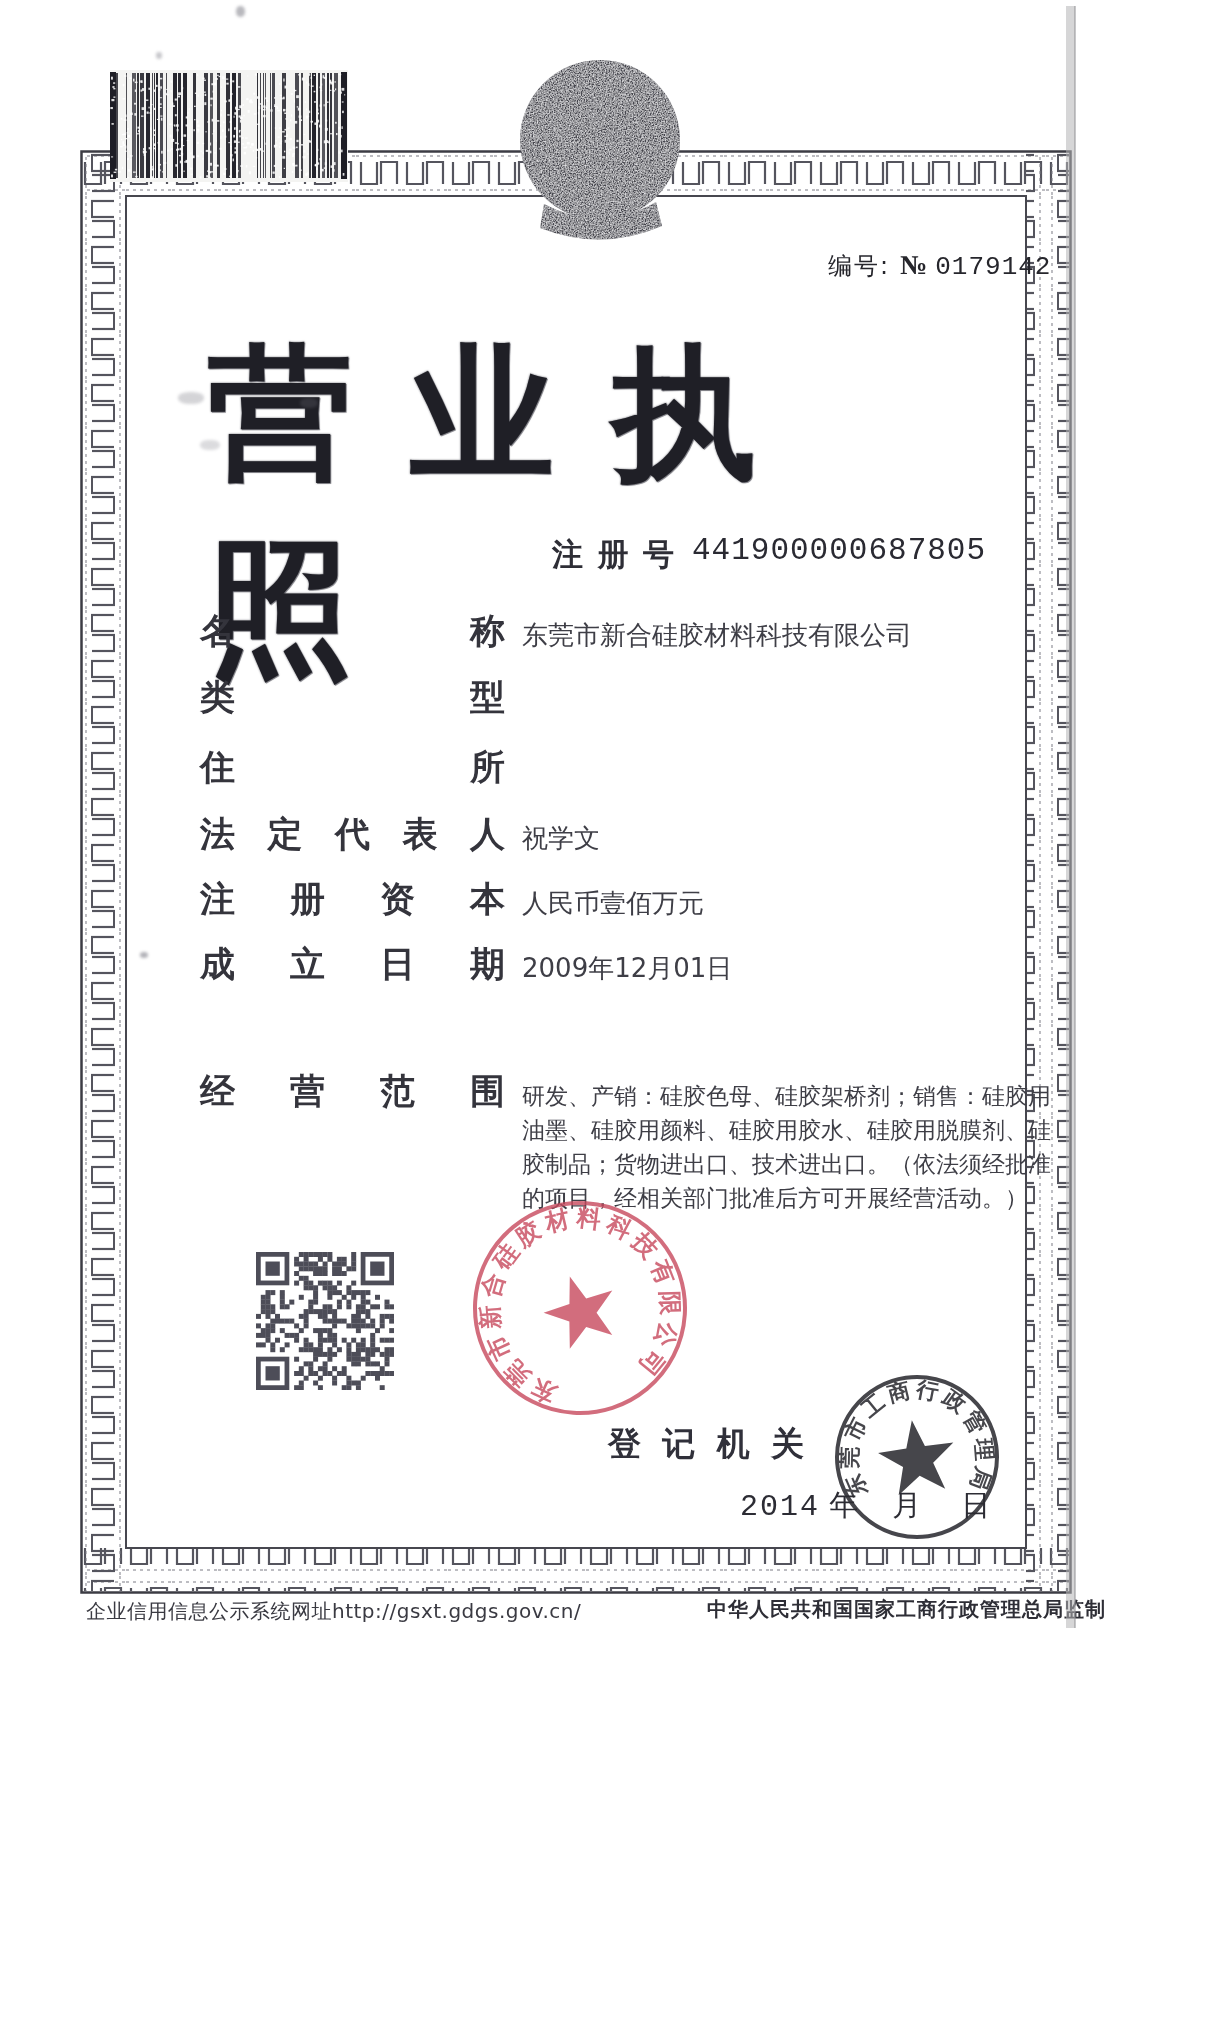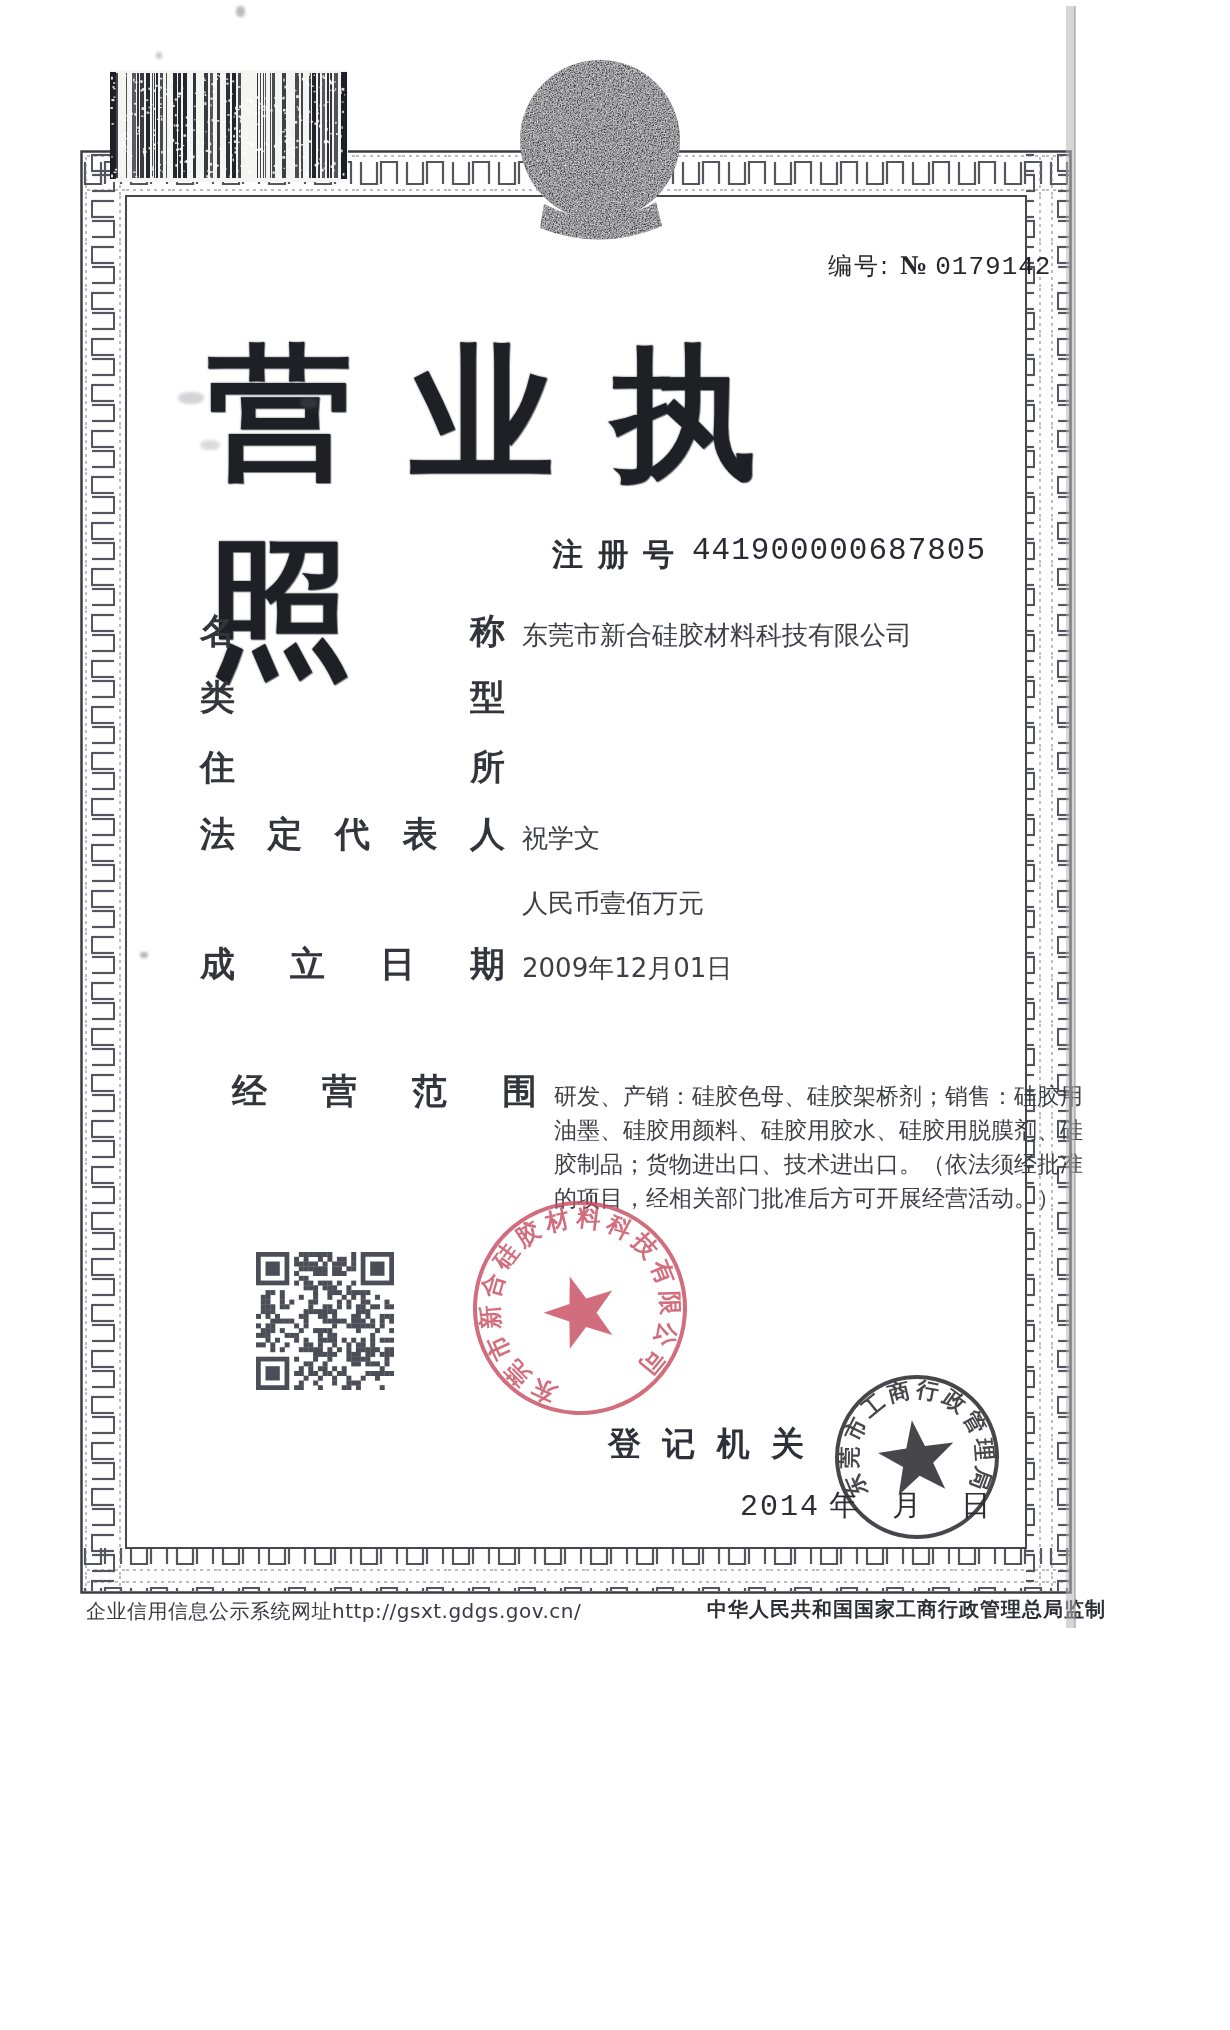--- a/index.html
+++ b/index.html
@@ -582,27 +582,28 @@
     <span class="lbl">类型</span>
   </div>
   <div class="row" style="top:748px;">
     <span class="lbl">住所</span>
   </div>
   <div class="row" style="top:815px;">
     <span class="lbl">法定代表人</span>
     <span class="val">祝学文</span>
   </div>
   <div class="row" style="top:880px;">
+    <span class="lbl">注册资本</span>
     <span class="val">人民币壹佰万元</span>
   </div>
   <div class="row" style="top:945px;">
     <span class="lbl">成立日期</span>
     <span class="val">2009年12月01日</span>
   </div>
-  <div class="row" style="top:1072px;height:160px;margin-left:32px;">
+  <div class="row" style="top:1072px;height:160px;">
     <span class="lbl">经营范围</span>
     <span class="val wrap">研发、产销：硅胶色母、硅胶架桥剂；销售：硅胶用油墨、硅胶用颜料、硅胶用胶水、硅胶用脱膜剂、硅胶制品；货物进出口、技术进出口。（依法须经批准的项目，经相关部门批准后方可开展经营活动。）</span>
   </div>
 
   <svg id="qr-svg" class="abs" style="left:256px;top:1252px;" width="138" height="138">
       <rect x="42.8" y="0.0" width="5" height="5" fill="#4d4d58"></rect>
       <rect x="47.6" y="0.0" width="5" height="5" fill="#4d4d58"></rect>
       <rect x="52.3" y="0.0" width="5" height="5" fill="#4d4d58"></rect>
       <rect x="57.1" y="0.0" width="5" height="5" fill="#4d4d58"></rect>
       <rect x="61.9" y="0.0" width="5" height="5" fill="#4d4d58"></rect>

